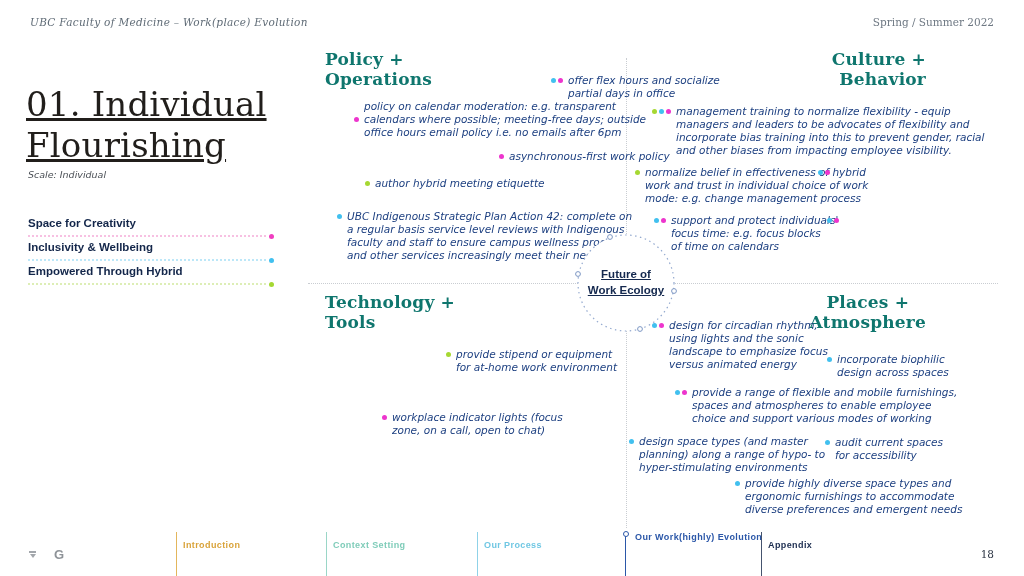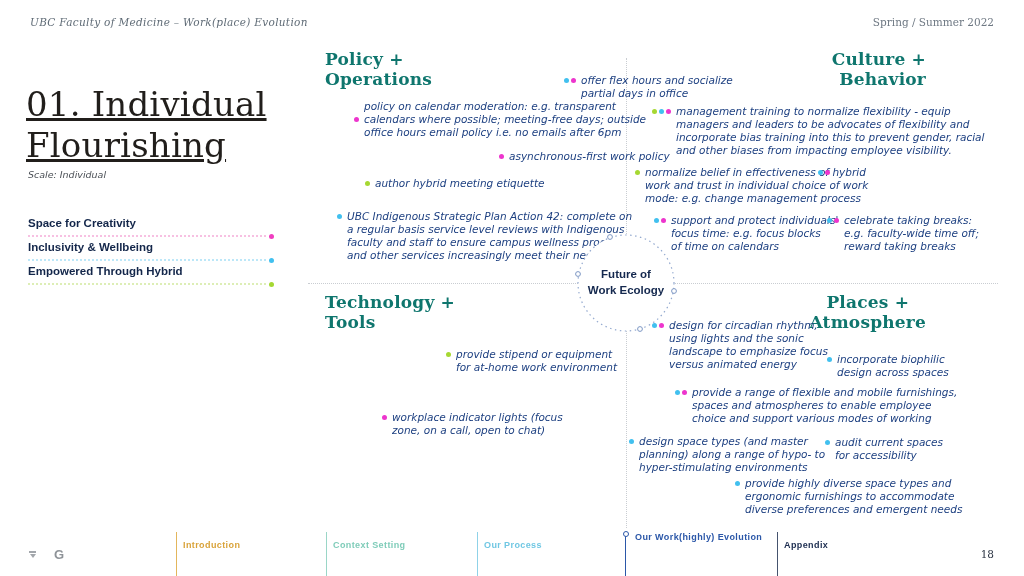--- a/index.html
+++ b/index.html
@@ -25,21 +25,21 @@
 
   
   .v-axis{position:absolute;left:626px;top:58px;height:470px;width:0;border-left:1px dotted #c9cdd2;}
   .h-axis{position:absolute;top:283px;left:308px;width:690px;height:0;border-top:1px dotted #c9cdd2;}
 
   
   .center-badge{position:absolute;left:566px;top:223px;width:120px;height:120px;}
   .center-badge svg{position:absolute;inset:0;}
   .center-label{position:absolute;inset:0;display:flex;align-items:center;justify-content:center;
                 text-align:center;font:bold 11.5px/1.35 "Liberation Sans",sans-serif;color:#14284e;
-                white-space:pre-line;}
+                white-space:pre-line;text-decoration:underline;}
 
   
   .quad-title{position:absolute;font:bold 17px/1.15 "DejaVu Serif",serif;color:#0f766e;
               white-space:pre-line;letter-spacing:.2px;}
   #qt-po{left:325px;top:50px;}
   #qt-cb{right:98px;top:50px;text-align:right;}
   #qt-tt{left:325px;top:293px;}
   #qt-pa{right:98px;top:293px;text-align:center;}
 
   
@@ -49,21 +49,21 @@
   .dot.c{background:#41c0ef}.dot.m{background:#ed35cd}.dot.g{background:#a6d832}
   .item .txt{font:italic 10.5px/1.25 "DejaVu Sans",sans-serif;color:#1c3f80;white-space:pre-line;}
   .dots.line2{margin-top:17px;}
 
   
   .fnav-item{position:absolute;bottom:0;height:36px;border-left:1px solid;padding:8px 0 0 6px;
              font:bold 9px "Liberation Sans",sans-serif;letter-spacing:.4px;white-space:nowrap;}
   #fnav-0{left:176px;color:#d9a33a;border-color:#e3b65c;}
   #fnav-1{left:326px;color:#7fccb9;border-color:#9ad6c7;}
   #fnav-2{left:477px;color:#70c7e3;border-color:#8fd2e8;}
-  #fnav-4{left:777px;color:#1b2c4f;border-color:#45536e;margin-top:46px;}
+  #fnav-4{left:761px;color:#1b2c4f;border-color:#45536e;margin-top:46px;}
   #fnav-3{left:625px;bottom:0;height:42px;border-left:1px solid #2b57a8;padding:0;position:absolute;}
   #fnav-3 .nodecircle{position:absolute;left:-3px;top:-3px;width:4px;height:4px;border-radius:50%;
                       background:#fff;border:1px solid #2b57a8;}
   #fnav-3 .lbl{position:absolute;left:9px;top:-2px;color:#2b57a8;
                font:bold 9px "Liberation Sans",sans-serif;letter-spacing:.4px;white-space:nowrap;}
   .page-num{position:absolute;right:30px;bottom:16px;font:10.5px "DejaVu Serif",serif;color:#2a3342;}
 
   
   .logo-area{position:absolute;left:28px;bottom:14px;display:flex;gap:17px;align-items:center;}
   .logo-mark{width:9px;}
@@ -100,21 +100,21 @@
 
 <div class="quad-title" id="qt-po">Policy +
 Operations</div>
 <div class="quad-title" id="qt-cb">Culture +
 Behavior</div>
 <div class="quad-title" id="qt-tt">Technology +
 Tools</div>
 <div class="quad-title" id="qt-pa">Places +
 Atmosphere</div>
 
-<div class="item" style="left:564px;top:74px">
+<div class="item" style="left:551px;top:74px">
   <span class="dots">
       <i class="dot c"></i>
       <i class="dot m"></i>
     </span>
   <span class="txt">offer flex hours and socialize
 partial days in office</span>
 </div>
 <div class="item" style="left:354px;top:100px">
   <span class="dots line2">
       <i class="dot m"></i>
@@ -177,23 +177,20 @@
     </span>
   <span class="txt">support and protect individuals'
 focus time: e.g. focus blocks
 of time on calendars</span>
 </div>
 <div class="item" style="left:827px;top:214px">
   <span class="dots">
       <i class="dot c"></i>
       <i class="dot m"></i>
     </span>
-  <span class="txt">celebrate taking breaks:
-e.g. faculty-wide time off;
-reward taking breaks</span>
 </div>
 
 <div class="center-badge">
   <svg width="120" height="120" viewBox="0 0 120 120">
     <circle cx="60" cy="60" r="48" fill="#ffffff" stroke="#93a9cf" stroke-width="1.2" stroke-dasharray="1.5 3.5"></circle>
     <circle cx="44" cy="14" r="2.4" fill="#ffffff" stroke="#7d97c4" stroke-width="1"></circle>
     <circle cx="12" cy="51" r="2.4" fill="#ffffff" stroke="#7d97c4" stroke-width="1"></circle>
     <circle cx="108" cy="68" r="2.4" fill="#ffffff" stroke="#7d97c4" stroke-width="1"></circle>
     <circle cx="74" cy="106" r="2.4" fill="#ffffff" stroke="#7d97c4" stroke-width="1"></circle>
   </svg>

